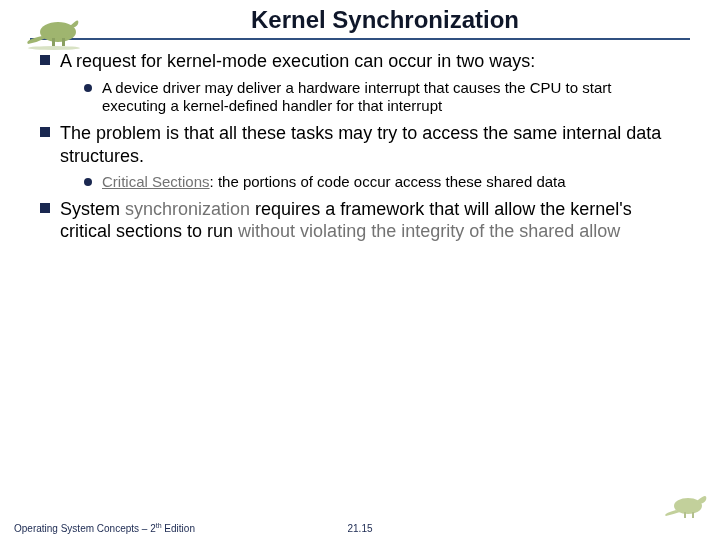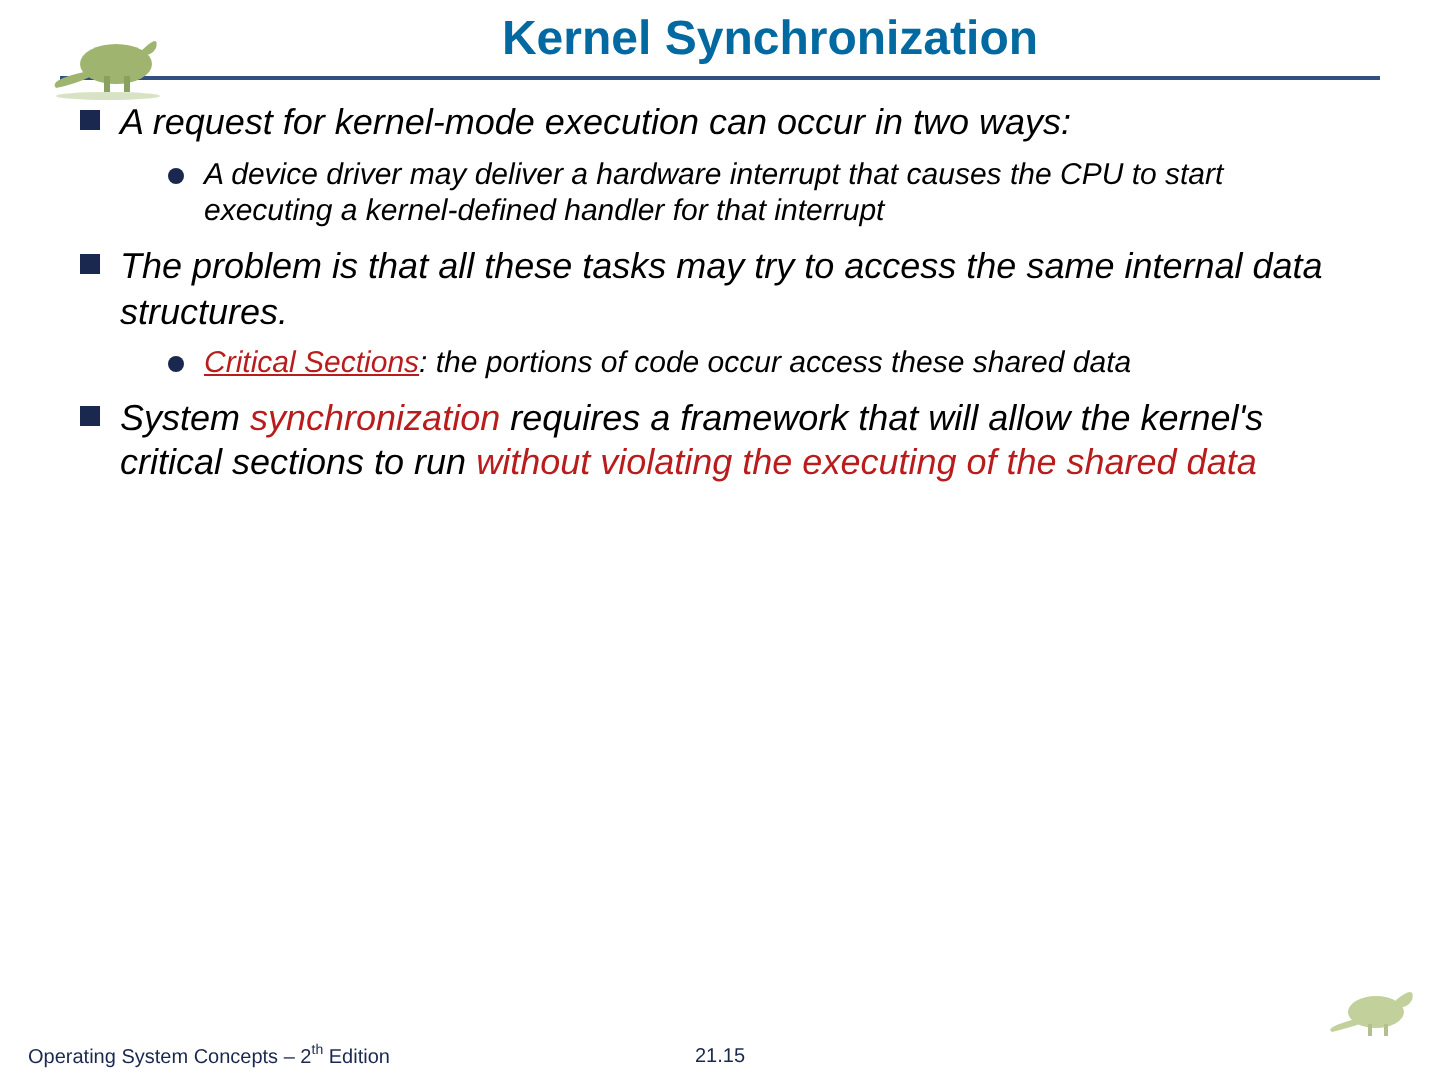--- a/index.html
+++ b/index.html
@@ -1,30 +1,30 @@
 <!DOCTYPE html>
 <html><head>
 <meta charset="utf-8">
 <style>
 html, body { margin:0; padding:0; }
 body { width:720px; height:540px; font-family:Arial, Helvetica, sans-serif; background:#fff; color:#000; position:relative; overflow:hidden; }
 .slide { position:relative; width:100%; height:100%; box-sizing:border-box; }
 .title-area { position:relative; padding-top:6px; }
-.title { font-size:24px; font-weight:bold; text-align:center; color:#0369a1; padding-left:80px; padding-right:30px; padding-bottom:2px; }
+.title { font-size:24px; font-weight:bold; text-align:center; color:#0f172a; padding-left:80px; padding-right:30px; padding-bottom:2px; }
 .title-rule { border:none; border-top:2px solid #305080; margin:2px 30px 10px 30px; }
 .dino-left { position:absolute; left:18px; top:6px; width:70px; height:44px; }
 .dino-svg { width:100%; height:100%; }
-.content { padding:0 53px 0 40px; font-size:16px; line-height:1.3;font-style:italic; }
+.content { padding:0 53px 0 40px; font-size:16px; line-height:1.3; }
 .level1 { display:flex; margin:6px 0 6px 0; }
 .level1 .sq { width:10px; height:10px; background:#1a2850; margin-top:5px; margin-right:10px; flex:0 0 auto; }
 .level1 .txt { flex:1; font-size:18px; line-height:1.25; }
 .level2 { display:flex; margin:6px 0 6px 44px; }
 .level2 .dot { width:8px; height:8px; border-radius:50%; background:#1a2850; margin-top:5px; margin-right:10px; flex:0 0 auto; }
 .level2 .txt { flex:1; font-size:15px; line-height:1.25; }
-.red { color:#b91c1c; }
+.red { color:#737373; }
 .under { text-decoration:underline; }
 .footer { position:absolute; bottom:6px; left:0; right:0; display:flex; justify-content:space-between; align-items:flex-end; font-size:10px; color:#1a2850; padding:0 14px; }
 .footer-left, .footer-center, .footer-right { white-space:nowrap; }
 .footer-center { position:absolute; left:50%; transform:translateX(-50%); }
 .footer-right { text-align:right; }
 .dino-right { position:absolute; right:6px; bottom:18px; width:54px; height:38px; opacity:0.85; }
 .footer sup { font-size:7px; }
 </style>
 </head>
 <body>
@@ -59,21 +59,21 @@
       <div class="sq"></div>
       <div class="txt">The problem is that all these tasks may try to access the same internal data structures.</div>
     </div>
     <div class="level2">
       <div class="dot"></div>
       <div class="txt"><span class="red under">Critical Sections</span><span>: the portions of code occur access these shared data</span></div>
     </div>
 
     <div class="level1">
       <div class="sq"></div>
-      <div class="txt"><span>System </span><span class="red">synchronization</span><span> requires a framework that will allow the kernel's critical sections to run </span><span class="red">without violating the executing of the shared data</span></div>
+      <div class="txt"><span>System </span><span class="red">synchronization</span><span> requires a framework that will allow the kernel's critical sections to run </span><span class="red">without violating the integrity of the shared allow</span></div>
     </div>
   </div>
 
   <div class="dino-right">
     <svg class="dino-svg" viewBox="0 0 54 38">
       <ellipse cx="28" cy="22" rx="14" ry="8" fill="#b8c88a"></ellipse>
       <path d="M38 16 Q48 8 46 16 Q44 20 38 20 Z" fill="#b8c88a"></path>
       <path d="M16 26 Q2 30 6 32 Q14 30 20 28 Z" fill="#b8c88a"></path>
       <rect x="24" y="28" width="2" height="6" fill="#a6b67a"></rect>
       <rect x="32" y="28" width="2" height="6" fill="#a6b67a"></rect>

